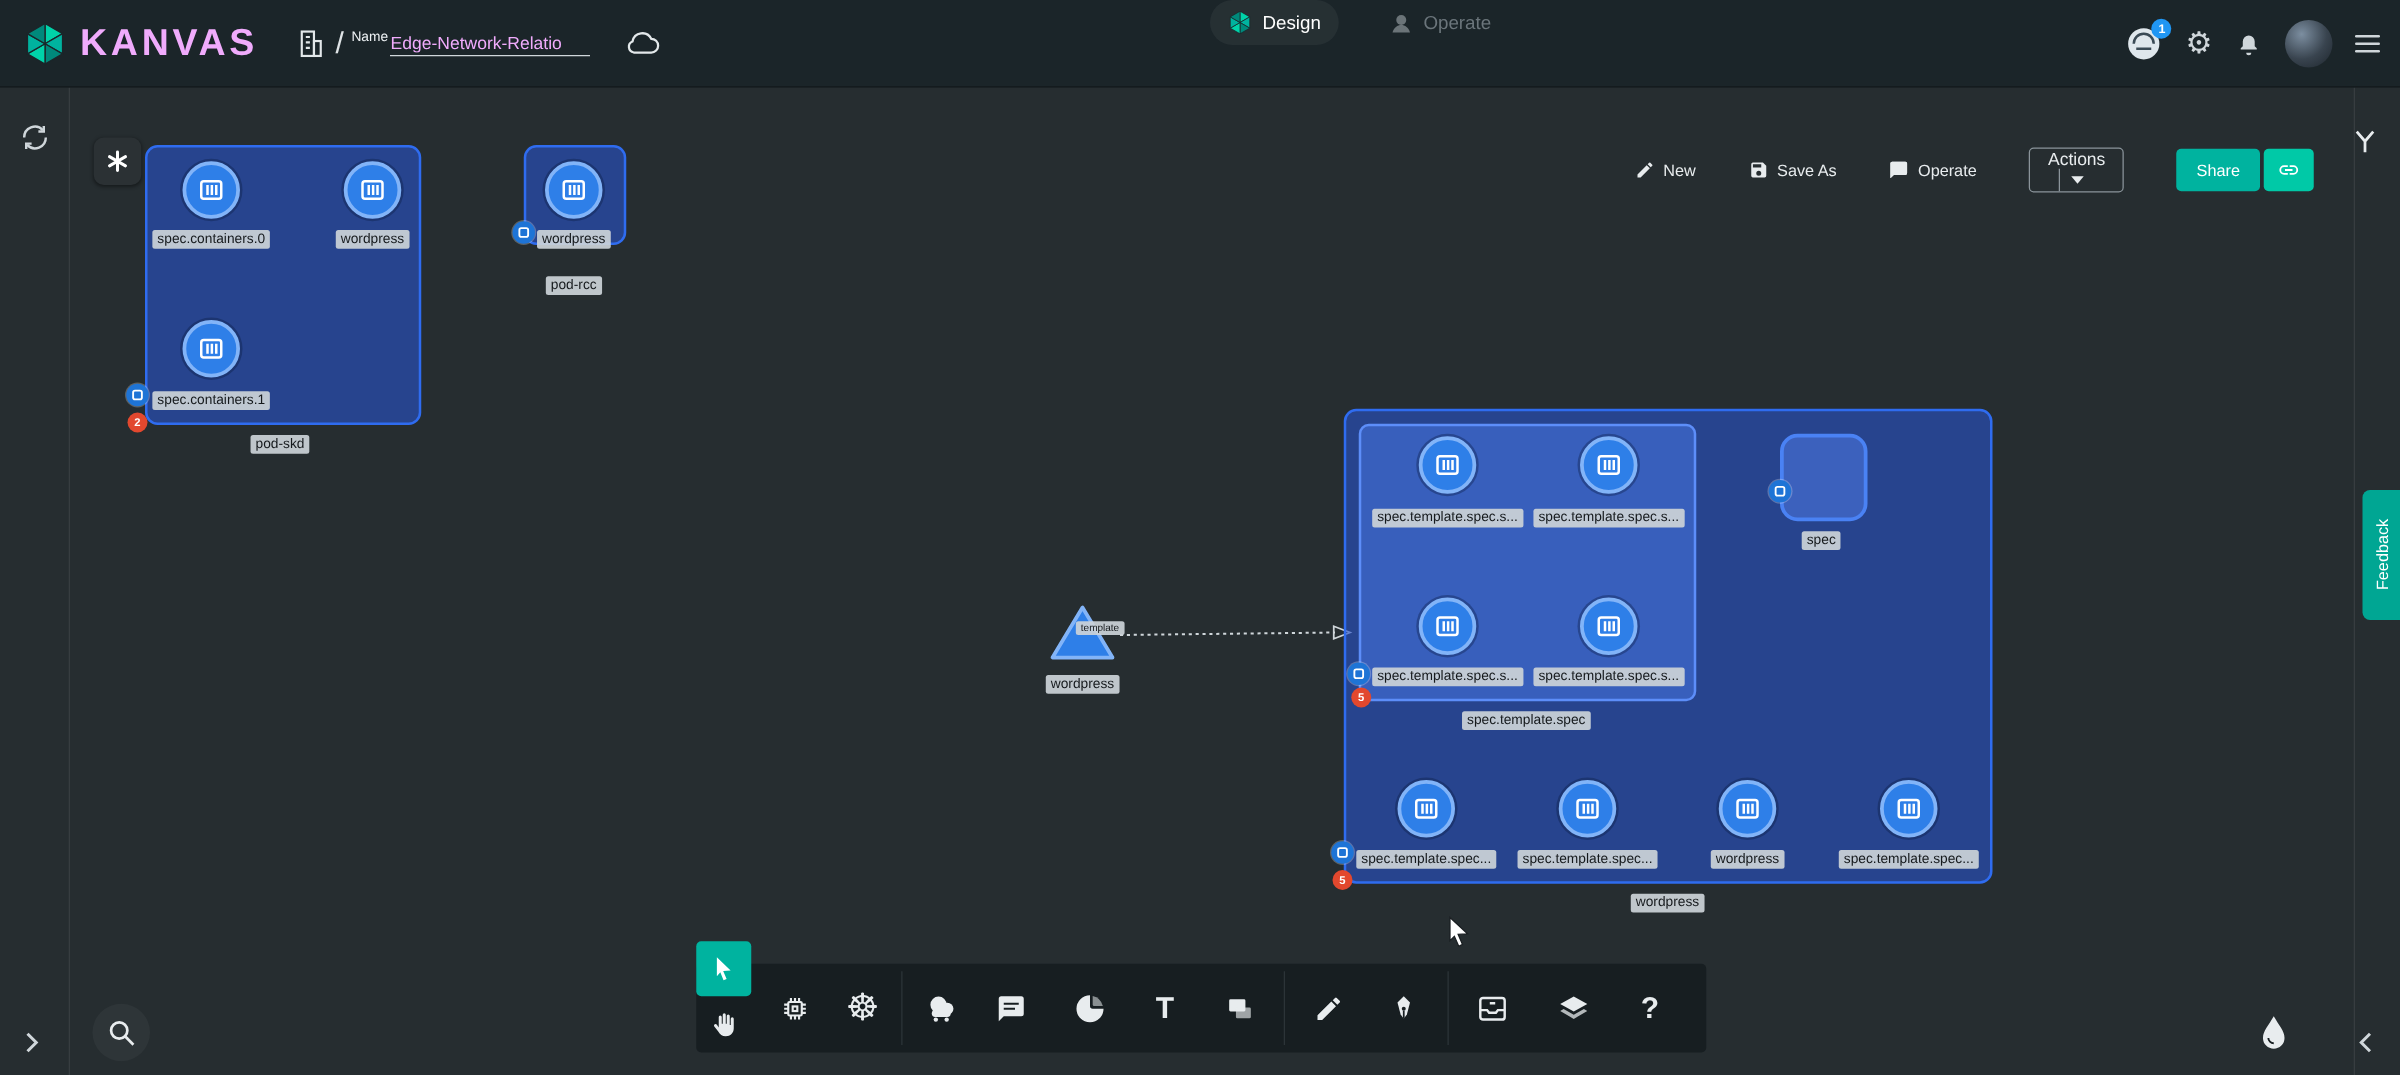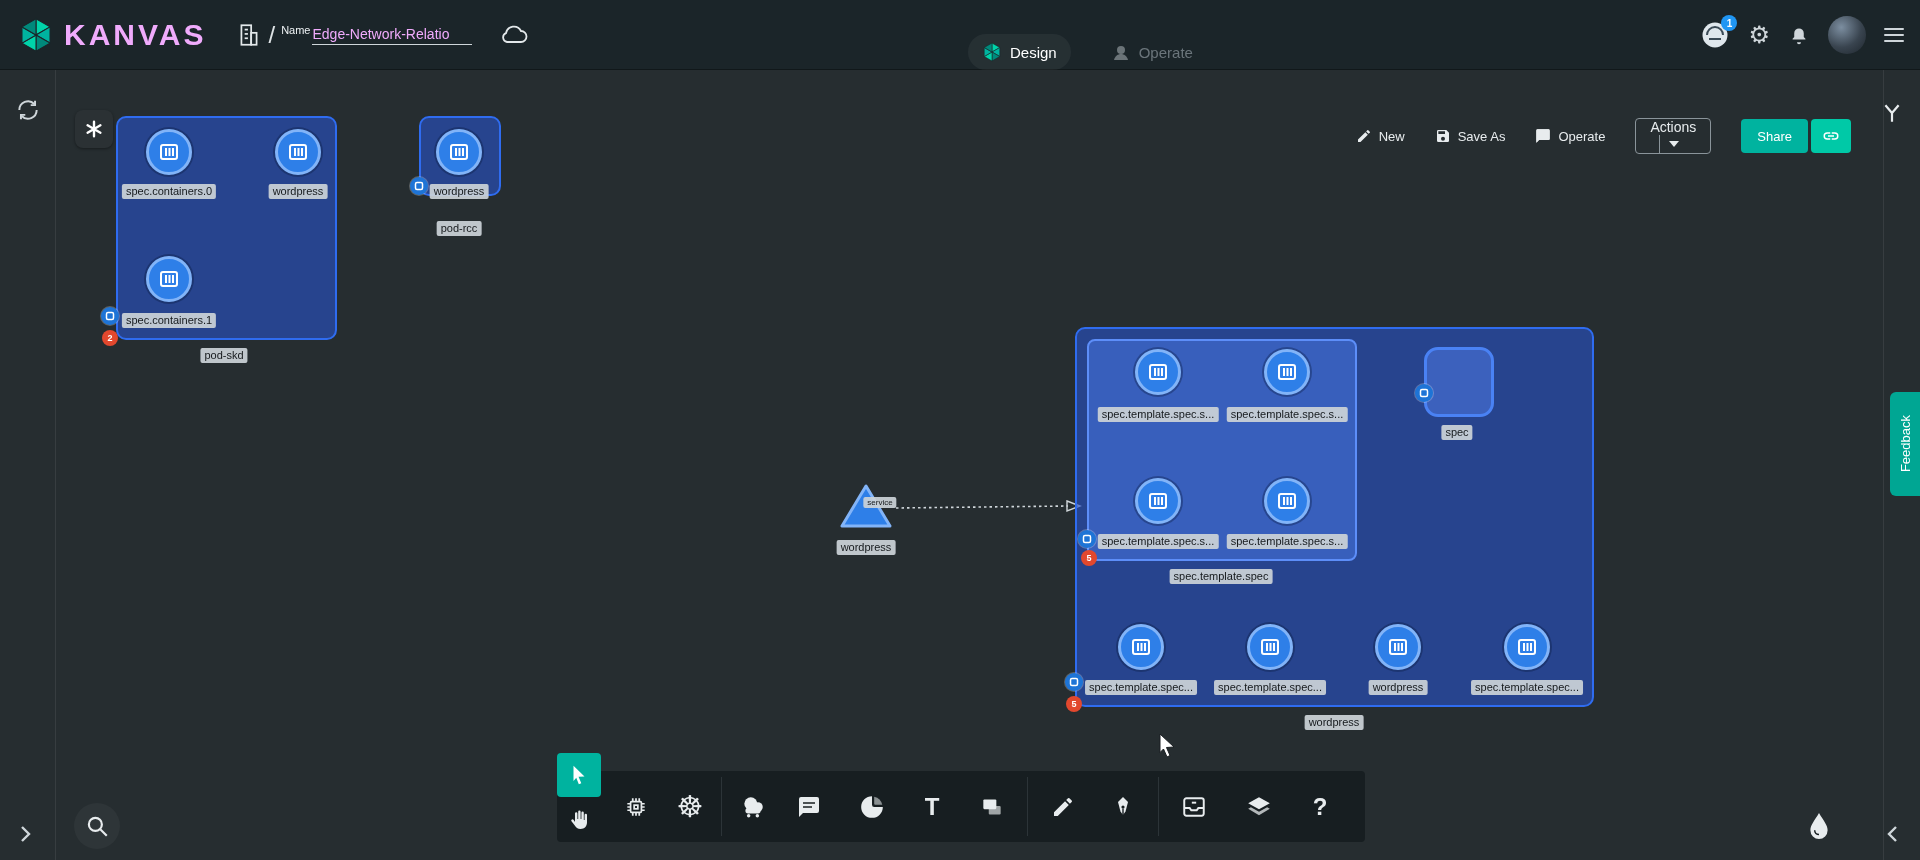--- a/index.html
+++ b/index.html
@@ -13,21 +13,21 @@
   .logo-wrap { display:flex; align-items:center; gap:10px; margin-left:18px; }
   .logo-text { font-size:30px; font-weight:bold; letter-spacing:3px; color:#f0abfc; }
   .nav-sep { color:#dfe4e6; font-size:24px; font-weight:300; margin:0 6px; }
   .name-block { display:flex; flex-direction:row; gap:2px; }
   .name-label { font-size:11px; color:#eef2f4; }
   .name-input { background:transparent; border:none; border-bottom:1px solid #cfd6da;
                 color:#f0abfc; font-size:14px; width:160px; outline:none; padding:2px 0;
                 font-family:"Liberation Sans",sans-serif; }
   .nav-icon { display:flex; align-items:center; justify-content:center; cursor:pointer; }
 
-  .tabs { position:absolute; left:968px; top:0; height:70px; display:flex; align-items:flex-end; gap:26px; }
+  .tabs { position:absolute; left:968px; top:0; height:70px; display:flex; align-items:flex-start; gap:26px; }
   .tab { display:flex; align-items:center; gap:8px; font-size:15px; padding:8px 14px;
          border-radius:20px; cursor:pointer; }
   .tab.active { background:rgba(255,255,255,.05); color:#fff; }
   .tab.inactive { color:#6b757b; }
 
   .nav-right { position:absolute; right:16px; top:0; height:70px; display:flex; align-items:center; gap:18px; }
   .badge-count { position:absolute; top:-5px; right:-7px; min-width:16px; height:16px; border-radius:8px;
                  background:#2096f3; color:#fff; font-size:10px; display:flex; align-items:center;
                  justify-content:center; padding:0 3px; font-weight:bold; }
   .avatar { width:38px; height:38px; border-radius:50%;
@@ -35,21 +35,21 @@
   .burger { display:flex; flex-direction:column; gap:4px; }
   .burger span { width:20px; height:2px; background:#cfd6da; border-radius:1px; }
   .gear-glyph { font-size:24px; color:#cfd6da; line-height:1; }
 
   
   .canvas { position:absolute; top:70px; left:0; width:1920px; height:790px; background:#262d30; }
   .edge-strip-left  { position:absolute; left:0; top:0; width:56px; height:790px; border-right:1px solid rgba(255,255,255,.08); }
   .edge-strip-right { position:absolute; right:0; top:0; width:37px; height:790px; border-left:1px solid rgba(255,255,255,.08); }
 
   
-  .action-bar { position:absolute; top:48px; right:69px; display:flex; align-items:center; gap:30px; z-index:40; }
+  .action-bar { position:absolute; top:48px; right:69px; display:flex; align-items:center; gap:42px; z-index:40; }
   .txt-btn { display:flex; align-items:center; gap:7px; font-size:13px; color:#e8ecee; cursor:pointer; white-space:nowrap; }
   .actions-btn { display:flex; align-items:center; border:1px solid #8a949a; border-radius:4px;
                  height:36px; cursor:pointer;flex-direction:column; }
   .actions-btn .lbl { padding:0 14px; font-size:14px; }
   .actions-btn .caret-seg { border-left:1px solid #8a949a; height:100%; display:flex; align-items:center; padding:0 9px; }
   .caret-down { width:0; height:0; border-left:5px solid transparent; border-right:5px solid transparent;
                 border-top:6px solid #e8ecee; }
   .share-group { display:flex; gap:3px; align-items:center; }
   .share-btn { background:#00b39f; color:#fff; font-size:13px; height:34px; padding:0 16px;
                border-radius:4px; display:flex; align-items:center; cursor:pointer; }
@@ -312,21 +312,21 @@
   <div class="badge-blue" style="left:410px; top:107px">
     <svg width="10" height="10" viewBox="0 0 10 10">
       <rect x="1.5" y="1.5" width="7" height="7" rx="1.5" fill="none" stroke="#fff" stroke-width="1.5"></rect>
     </svg>
   </div>
   <div class="nlabel" style="left:459px; top:151px">pod-rcc</div>
 
   <svg style="position:absolute; left:838px; top:412px" width="56" height="48">
     <polygon points="28,4 4,44 52,44" fill="#2e7fe8" stroke="#82b4f8" stroke-width="3" stroke-linejoin="round"></polygon>
   </svg>
-  <div class="nlabel tiny" style="left:880px; top:427px">service</div>
+  <div class="nlabel tiny" style="left:880px; top:427px">template</div>
   <div class="nlabel" style="left:866px; top:470px">wordpress</div>
 
   <svg style="position:absolute; left:892px; top:428px" width="192" height="18">
     <line x1="4" y1="10" x2="176" y2="8" stroke="#cfd6da" stroke-width="1.6" stroke-dasharray="2.5 3"></line>
     <polygon points="175,3 188,8 175,13" fill="none" stroke="#cfd6da" stroke-width="1.4"></polygon>
   </svg>
 
   <div class="group" style="left:1075px; top:257px; width:519px; height:380px"></div>
   <div class="group inner" style="left:1087px; top:269px; width:270px; height:222px"></div>
 

